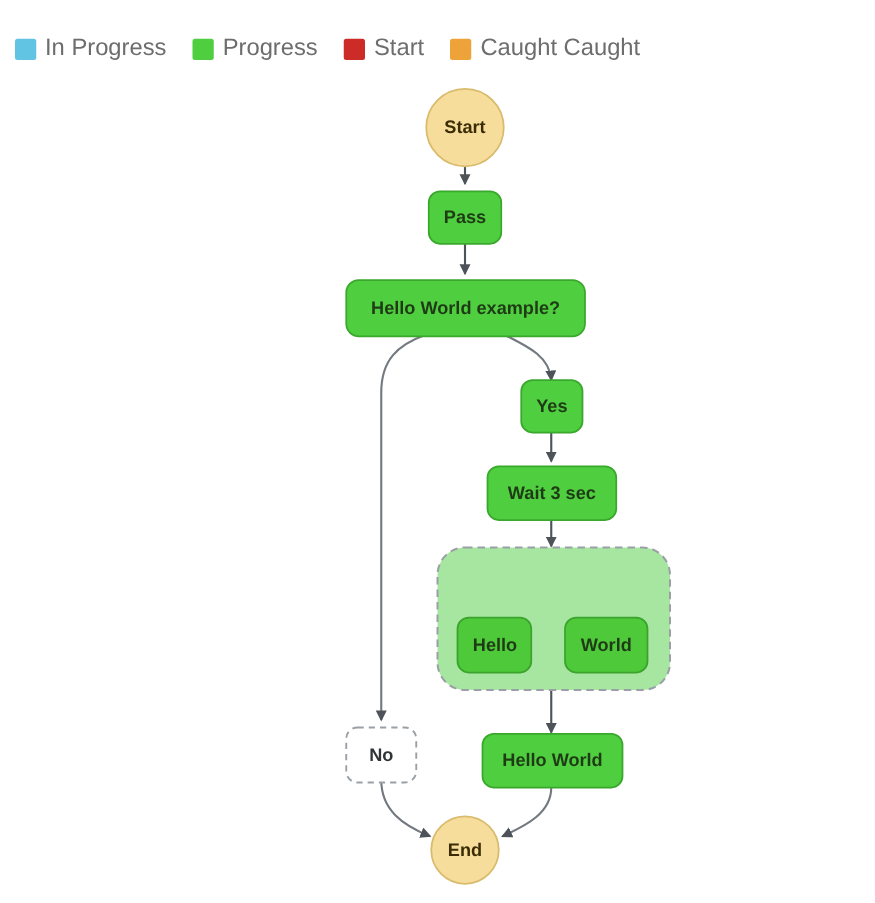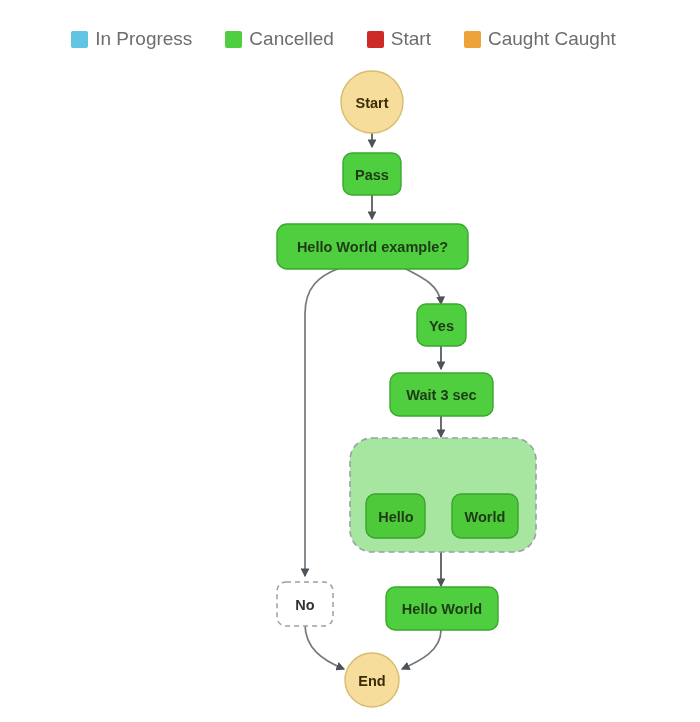--- a/index.html
+++ b/index.html
@@ -24,23 +24,22 @@
 
   
   #legend {
     position: absolute;
     left: 12px;
     top: 24px;
     width: 680px;
     height: 30px;
     display: flex;
     align-items: center;
-    gap: 16px;
+    gap: 4px;
     white-space: nowrap;
-    justify-content: center;
   }
   .legend-item {
     display: flex;
     align-items: center;
     margin-right: 17px;
   }
   .legend-swatch {
     width: 17px;
     height: 17px;
     border-radius: 2px;
@@ -122,21 +121,21 @@
 
   <div id="legend">
 
     <div class="legend-item">
       <span class="legend-swatch" style="background:#62c4e3"></span>
       <span class="legend-label">In Progress</span>
     </div>
 
     <div class="legend-item">
       <span class="legend-swatch" style="background:#4fce3f"></span>
-      <span class="legend-label">Cancelled</span>
+      <span class="legend-label">Progress</span>
     </div>
 
     <div class="legend-item">
       <span class="legend-swatch" style="background:#cc2b28"></span>
       <span class="legend-label">Start</span>
     </div>
 
 
     <div class="legend-item">
       <span class="legend-swatch" style="background:#eda23a"></span>

